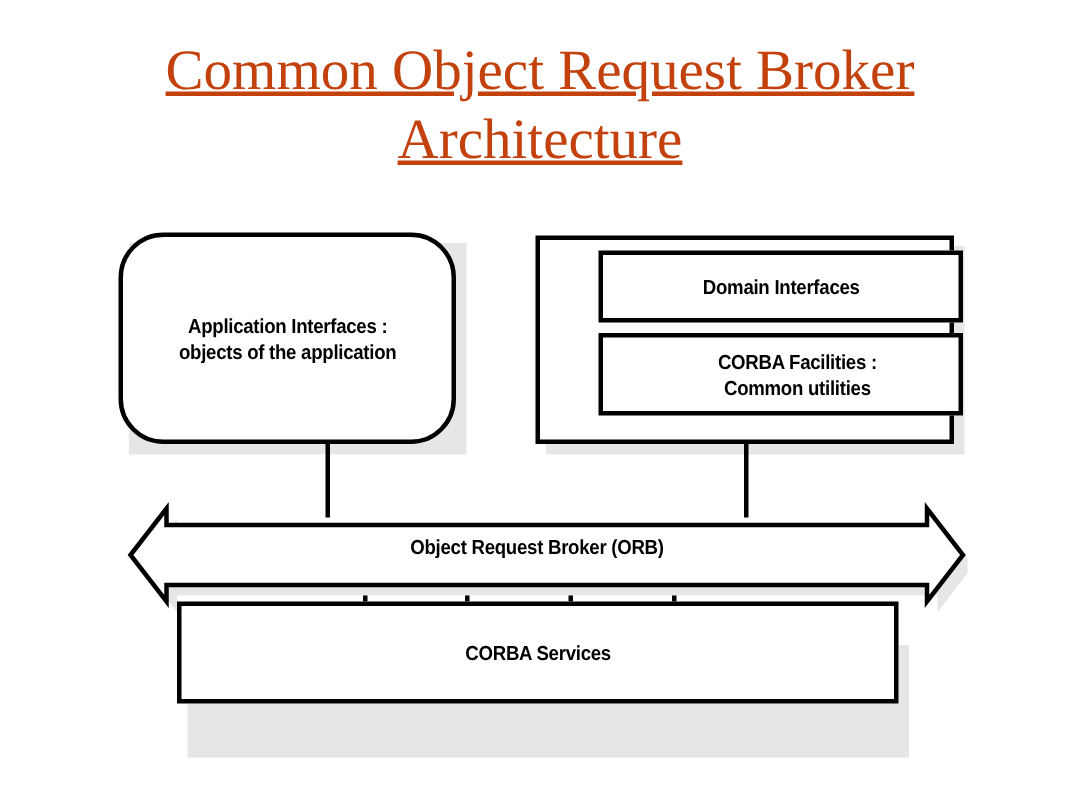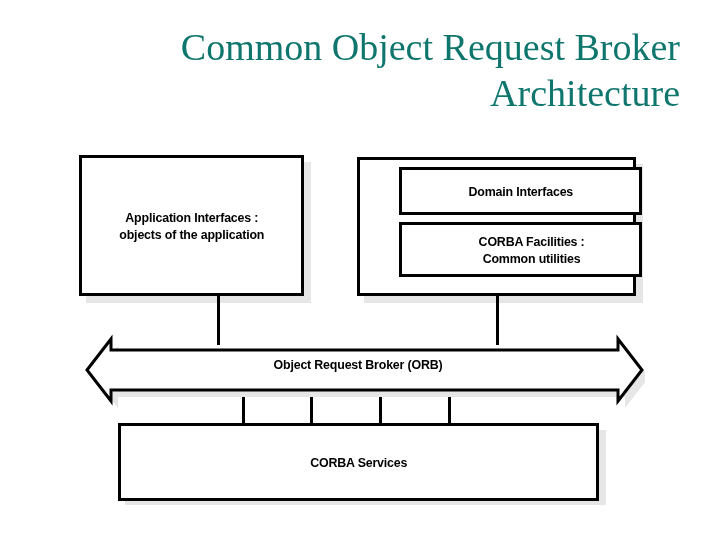--- a/index.html
+++ b/index.html
@@ -19,27 +19,28 @@
     height: 540px;
     background: #ffffff;
   }
 
   
   #title {
     position: absolute;
     left: 40px;
     top: 24px;
     width: 640px;
-    text-align: right;
+    text-align: center;
     font-family: "Liberation Serif", "DejaVu Serif", serif;
     font-size: 38px;
     line-height: 46px;
-    color: #0f766e;
+    color: #c2410c;
     font-weight: normal;
     white-space: pre-line;
+    text-decoration: underline;
   }
 
   
   .shadow {
     position: absolute;
     background: #e6e6e6;
     z-index: 1;
   }
   .boxed {
     position: absolute;
@@ -120,21 +121,21 @@
 </style>
 </head>
 <body>
 
 <div id="slide">
 
   <div id="title">Common Object Request Broker
 Architecture</div>
 
   <div class="shadow" style="left:86px; top:162px; width:225px; height:141px;"></div>
-  <div class="boxed" style="left:79px; top:155px; width:225px; height:141px;">
+  <div class="boxed" style="left:79px; top:155px; width:225px; height:141px;border-radius:30px;">
     <span class="txt">Application Interfaces :
 objects of the application</span>
   </div>
 
   <div class="shadow" style="left:364px; top:164px; width:279px; height:139px;"></div>
   <div class="boxed" style="left:357px; top:157px; width:279px; height:139px;"></div>
 
   <div class="shadow" style="left:381px; top:173px; width:243px; height:48px;"></div>
   <div class="inner-box" style="left:375px; top:167px; width:243px; height:48px;">
     <span class="txt">Domain Interfaces</span>
@@ -159,17 +160,17 @@
     </svg>
   </div>
   <div id="orb-label">Object Request Broker (ORB)</div>
 
   <div class="connector" style="left:242px; top:392px; height:32px;"></div>
   <div class="connector" style="left:310px; top:392px; height:32px;"></div>
   <div class="connector" style="left:379px; top:392px; height:32px;"></div>
   <div class="connector" style="left:448px; top:392px; height:32px;"></div>
 
   <div class="shadow" style="left:125px; top:430px; width:481px; height:75px;"></div>
-  <div class="boxed" style="left:118px; top:423px; width:481px; height:78px;">
+  <div class="boxed" style="left:118px; top:401px; width:481px; height:68px;">
     <span class="txt">CORBA Services</span>
   </div>
 
 </div>
 
 </body></html>

